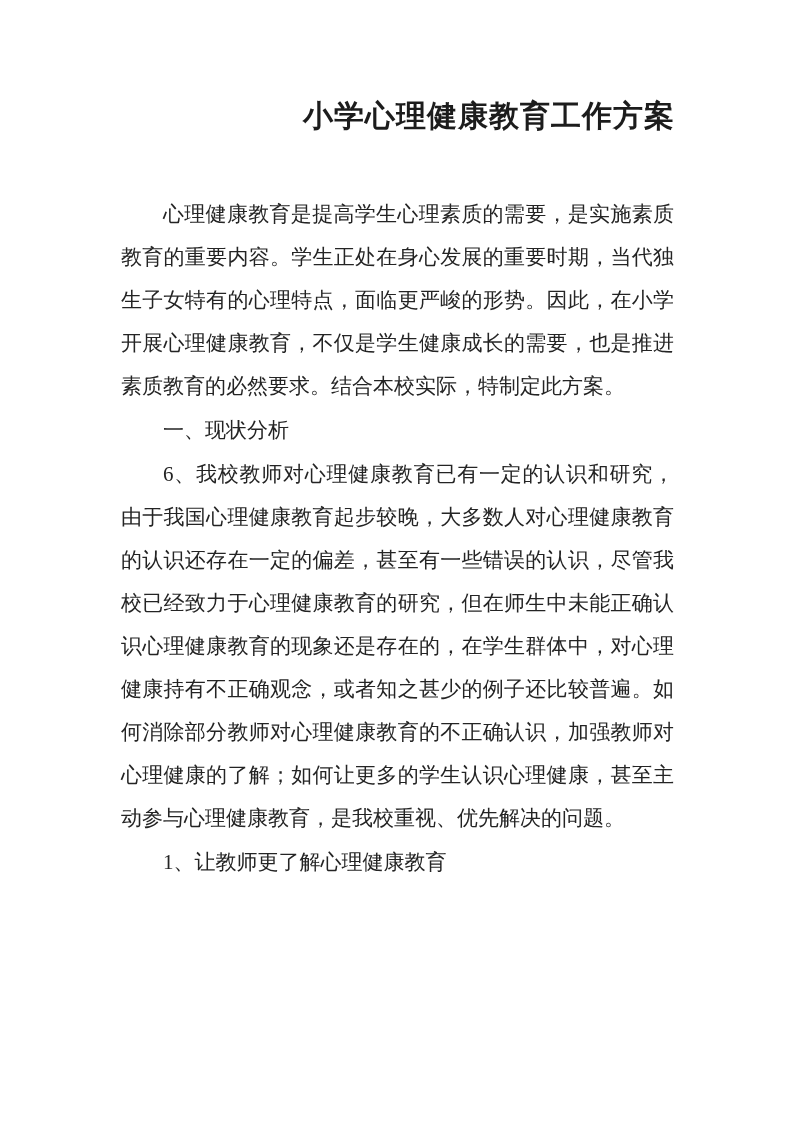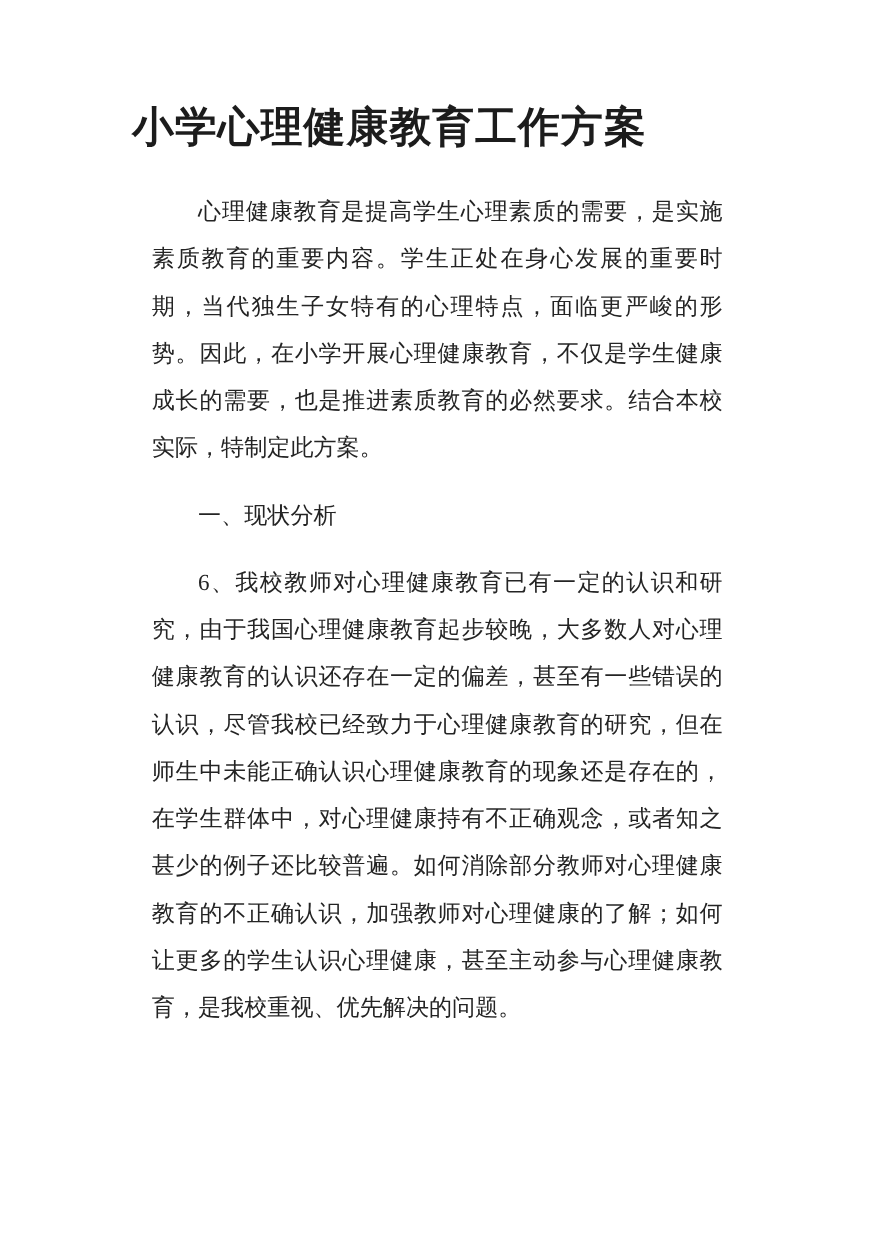--- a/index.html
+++ b/index.html
@@ -15,44 +15,45 @@
     color: #212121;
   }
   .page {
     box-sizing: border-box;
     width: 793px;
     height: 1122px;
     padding: 95px 118px 0 120px;
     background: #ffffff;
   }
   .doc-title {
-    margin: 0 0 34px 0;
-    font-size: 38px;
+    margin: 0 0 56px 0;
+    font-size: 30px;
     line-height: 42px;
     font-weight: bold;
-    text-align: left;
+    text-align: right;
     letter-spacing: 1px;
     color: #1c1c1c;
   }
   .doc-body {
     font-size: 21px;
     line-height: 43px;
     text-align: justify;
     text-justify: inter-ideograph;
     color: #242424;
   }
   .doc-body p.para {
-    margin: 18px;
+    margin: 1px;
     padding: 0;
     text-indent: 2em;
   }
 </style>
 </head>
 <body>
 
 <div class="page">
   <h1 class="doc-title">小学心理健康教育工作方案</h1>
   <div class="doc-body">
       <p class="para body">心理健康教育是提高学生心理素质的需要，是实施素质教育的重要内容。学生正处在身心发展的重要时期，当代独生子女特有的心理特点，面临更严峻的形势。因此，在小学开展心理健康教育，不仅是学生健康成长的需要，也是推进素质教育的必然要求。结合本校实际，特制定此方案。</p>
       <p class="para heading1">一、现状分析</p>
       <p class="para body">6、我校教师对心理健康教育已有一定的认识和研究，由于我国心理健康教育起步较晚，大多数人对心理健康教育的认识还存在一定的偏差，甚至有一些错误的认识，尽管我校已经致力于心理健康教育的研究，但在师生中未能正确认识心理健康教育的现象还是存在的，在学生群体中，对心理健康持有不正确观念，或者知之甚少的例子还比较普遍。如何消除部分教师对心理健康教育的不正确认识，加强教师对心理健康的了解；如何让更多的学生认识心理健康，甚至主动参与心理健康教育，是我校重视、优先解决的问题。</p>
+      <p class="para heading2">1、让教师更了解心理健康教育</p>
     </div>
 </div>
 
 </body></html>

